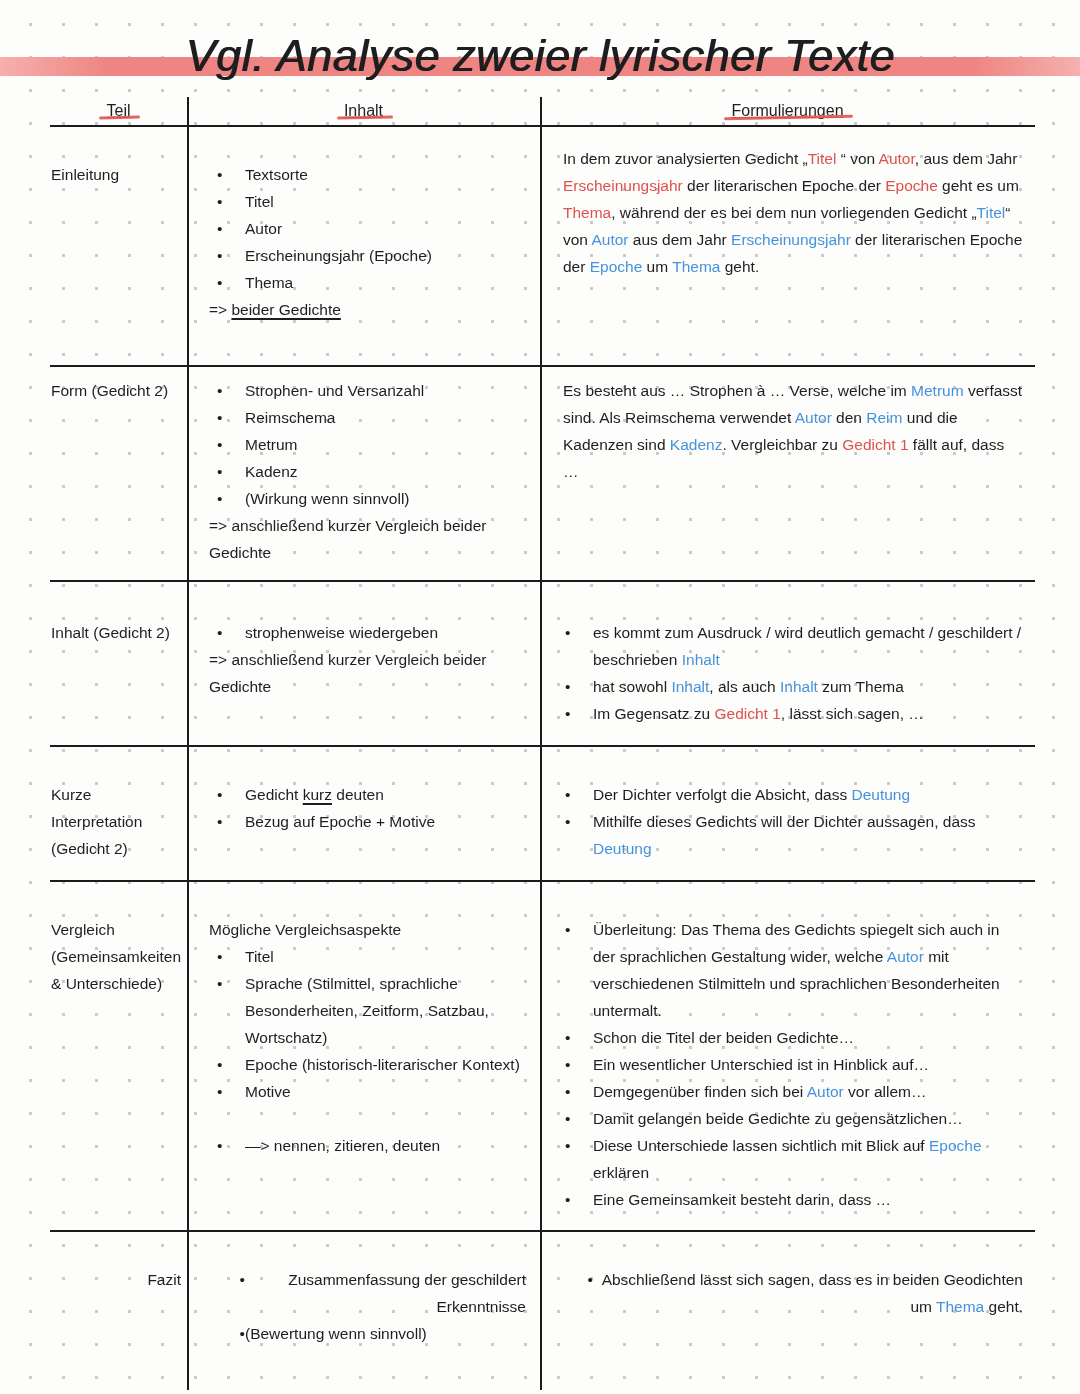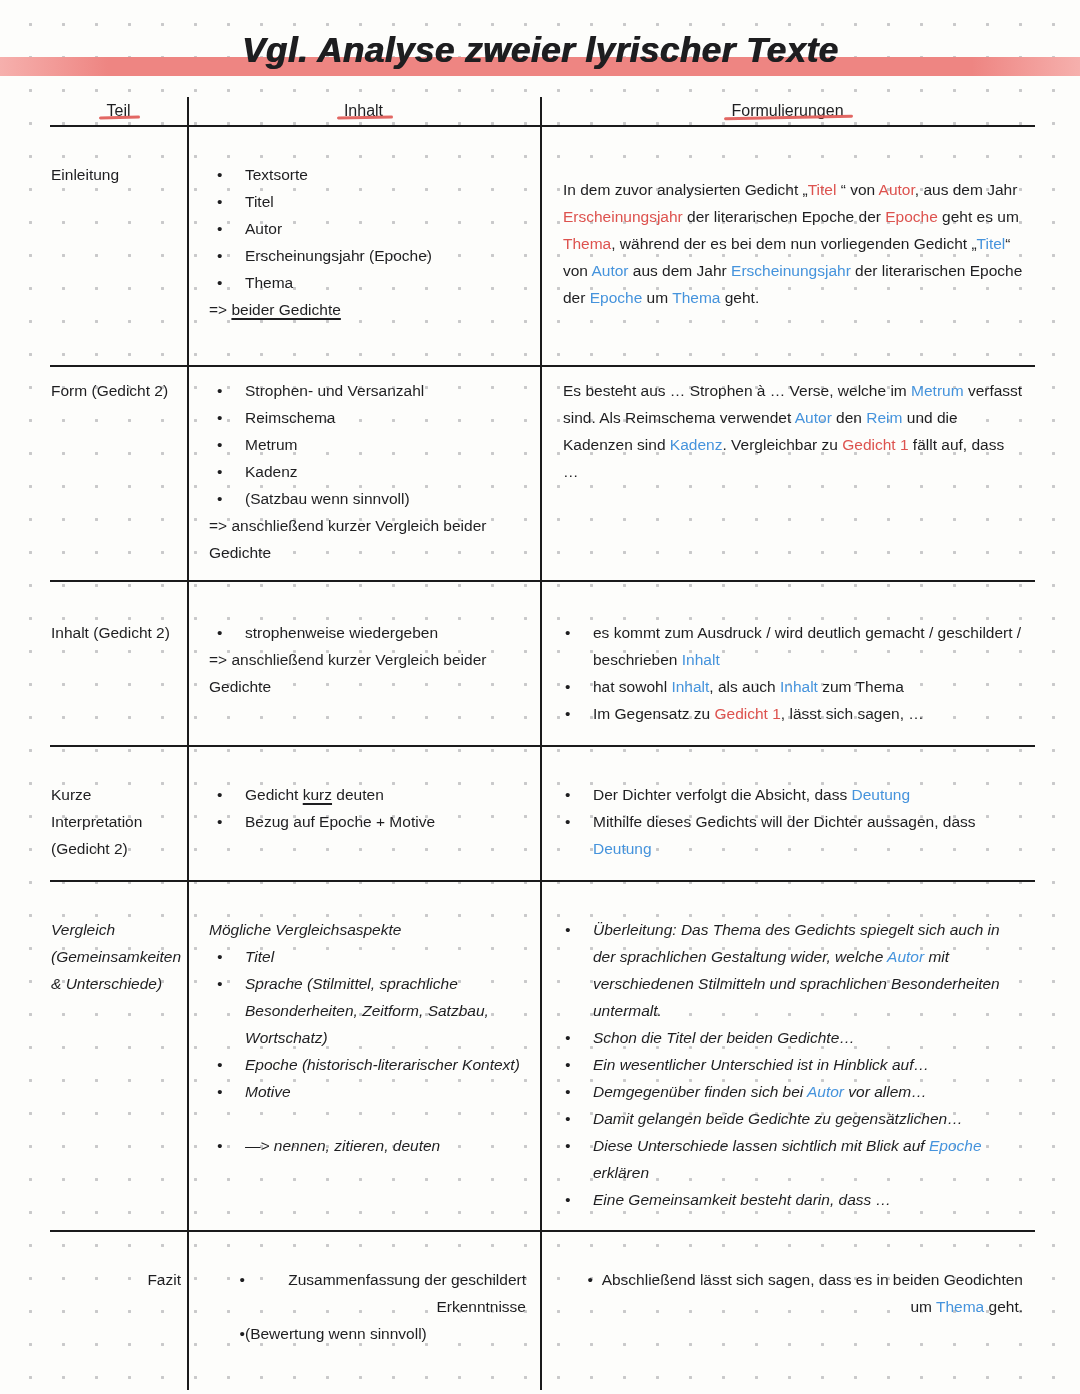--- a/index.html
+++ b/index.html
@@ -7,27 +7,27 @@
     width:1080px;height:1394px;overflow:hidden;
     background-color:#fdfdfb;
     background-image:radial-gradient(circle,#c9c9ca 1.4px,rgba(0,0,0,0) 1.6px);
     background-size:33px 33px;background-position:14px 8px;
     font-family:"Liberation Sans",sans-serif;color:#1e1e20;
   }
   .title-wrap{position:relative;height:97px;}
   .pink-band{position:absolute;top:57px;left:0;width:100%;height:19px;
     background:linear-gradient(90deg,#f6b0ad,#ee8582 10%,#ee8582 90%,#f6b0ad);}
   .page-title{position:absolute;top:30px;left:0;width:100%;text-align:center;
-    font-size:35px;font-weight:bold;font-style:italic;letter-spacing:.5px;
+    font-size:45px;font-weight:normal;font-style:italic;letter-spacing:.5px;
     text-shadow:1px 0 currentColor;}
   .table-wrap{position:relative;margin-left:50px;width:985px;}
   .vline{position:absolute;top:0;bottom:0;width:2px;background:#1b1b1b;}
   .vline.v1{left:137px;} .vline.v2{left:490px;}
   .thead{display:grid;grid-template-columns:137px 353px 495px;height:28px;
-    border-bottom:2.5px solid #1b1b1b;align-items:center;font-size:16px;}
+    border-bottom:2.5px solid #1b1b1b;align-items:center;font-size:16px;text-decoration:underline;}
   .hdr{justify-self:center;position:relative;padding:0 2px;}
   .hdr::after{content:"";position:absolute;left:-5px;right:-8px;bottom:1px;height:2.6px;
     background:#e05a56;border-radius:2px;transform:rotate(-1.2deg);opacity:.92;}
   .trow{display:grid;grid-template-columns:137px 353px 495px;border-bottom:2.5px solid #1b1b1b;box-sizing:border-box;}
   .trow:last-child{border-bottom:none;text-align:right;}
   .cell{box-sizing:border-box;font-size:15.5px;line-height:27px;}
   .teil-cell{padding-right:6px;padding-left:1px;}
   .inhalt-cell{padding-left:22px;padding-right:14px;}
   .form-cell{padding-left:23px;padding-right:12px;}
   .line{font-size:15.5px;line-height:27px;}
@@ -79,21 +79,21 @@
             <div class="line bullet-line">
               <span class="bullet-dot">•</span>
               <div class="bullet-text">Erscheinungsjahr (Epoche)</div>
             </div>
             <div class="line bullet-line">
               <span class="bullet-dot">•</span>
               <div class="bullet-text">Thema</div>
             </div>
             <div class="line note-line">=&gt; <span class="ul">beider Gedichte</span></div>
           </div>
-          <div class="cell form-cell" style="padding-top: 49px;">
+          <div class="cell form-cell" style="padding-top: 18px;">
             <div class="line note-line">In dem zuvor analysierten Gedicht „<span class="c-red">Titel</span> “ von <span class="c-red">Autor</span>, aus dem Jahr <span class="c-red">Erscheinungsjahr</span> der literarischen Epoche der <span class="c-red">Epoche</span> geht es um <span class="c-red">Thema</span>, während der es bei dem nun vorliegenden Gedicht „<span class="c-blue">Titel</span>“ von <span class="c-blue">Autor</span> aus dem Jahr <span class="c-blue">Erscheinungsjahr</span> der literarischen Epoche der <span class="c-blue">Epoche</span> um <span class="c-blue">Thema</span> geht.</div>
           </div>
         </div>
         <div class="trow" style="min-height: 215px;">
           <div class="cell teil-cell" style="padding-top: 10px;">
             <div class="teil-text">Form (Gedicht 2)</div>
           </div>
           <div class="cell inhalt-cell" style="padding-top: 10px;">
             <div class="line bullet-line">
               <span class="bullet-dot">•</span>
@@ -106,21 +106,21 @@
             <div class="line bullet-line">
               <span class="bullet-dot">•</span>
               <div class="bullet-text">Metrum</div>
             </div>
             <div class="line bullet-line">
               <span class="bullet-dot">•</span>
               <div class="bullet-text">Kadenz</div>
             </div>
             <div class="line bullet-line">
               <span class="bullet-dot">•</span>
-              <div class="bullet-text">(Satzbau wenn sinnvoll)</div>
+              <div class="bullet-text">(Wirkung wenn sinnvoll)</div>
             </div>
             <div class="line note-line">=&gt; anschließend kurzer Vergleich beider Gedichte</div>
           </div>
           <div class="cell form-cell" style="padding-top: 10px;">
             <div class="line note-line">Es besteht aus … Strophen à … Verse, welche im <span class="c-blue">Metrum</span> verfasst sind. Als Reimschema verwendet <span class="c-blue">Autor</span> den <span class="c-blue">Reim</span> und die Kadenzen sind <span class="c-blue">Kadenz</span>. Vergleichbar zu <span class="c-red">Gedicht 1</span> fällt auf, dass …</div>
           </div>
         </div>
         <div class="trow" style="min-height: 165px;">
           <div class="cell teil-cell" style="padding-top: 37px;">
             <div class="teil-text">Inhalt (Gedicht 2)</div>
@@ -165,21 +165,21 @@
             <div class="line bullet-line">
               <span class="bullet-dot">•</span>
               <div class="bullet-text">Der Dichter verfolgt die Absicht, dass <span class="c-blue">Deutung</span></div>
             </div>
             <div class="line bullet-line">
               <span class="bullet-dot">•</span>
               <div class="bullet-text">Mithilfe dieses Gedichts will der Dichter aussagen, dass <span class="c-blue">Deutung</span></div>
             </div>
           </div>
         </div>
-        <div class="trow" style="min-height: 350px; font-style: italic;">
+        <div class="trow" style="min-height: 350px;">
           <div class="cell teil-cell" style="padding-top: 34px;">
             <div class="teil-text">Vergleich (Gemeinsamkeiten &amp; Unterschiede)</div>
           </div>
           <div class="cell inhalt-cell" style="padding-top: 34px;">
             <div class="line note-line">Mögliche Vergleichsaspekte</div>
             <div class="line bullet-line">
               <span class="bullet-dot">•</span>
               <div class="bullet-text">Titel</div>
             </div>
             <div class="line bullet-line">

